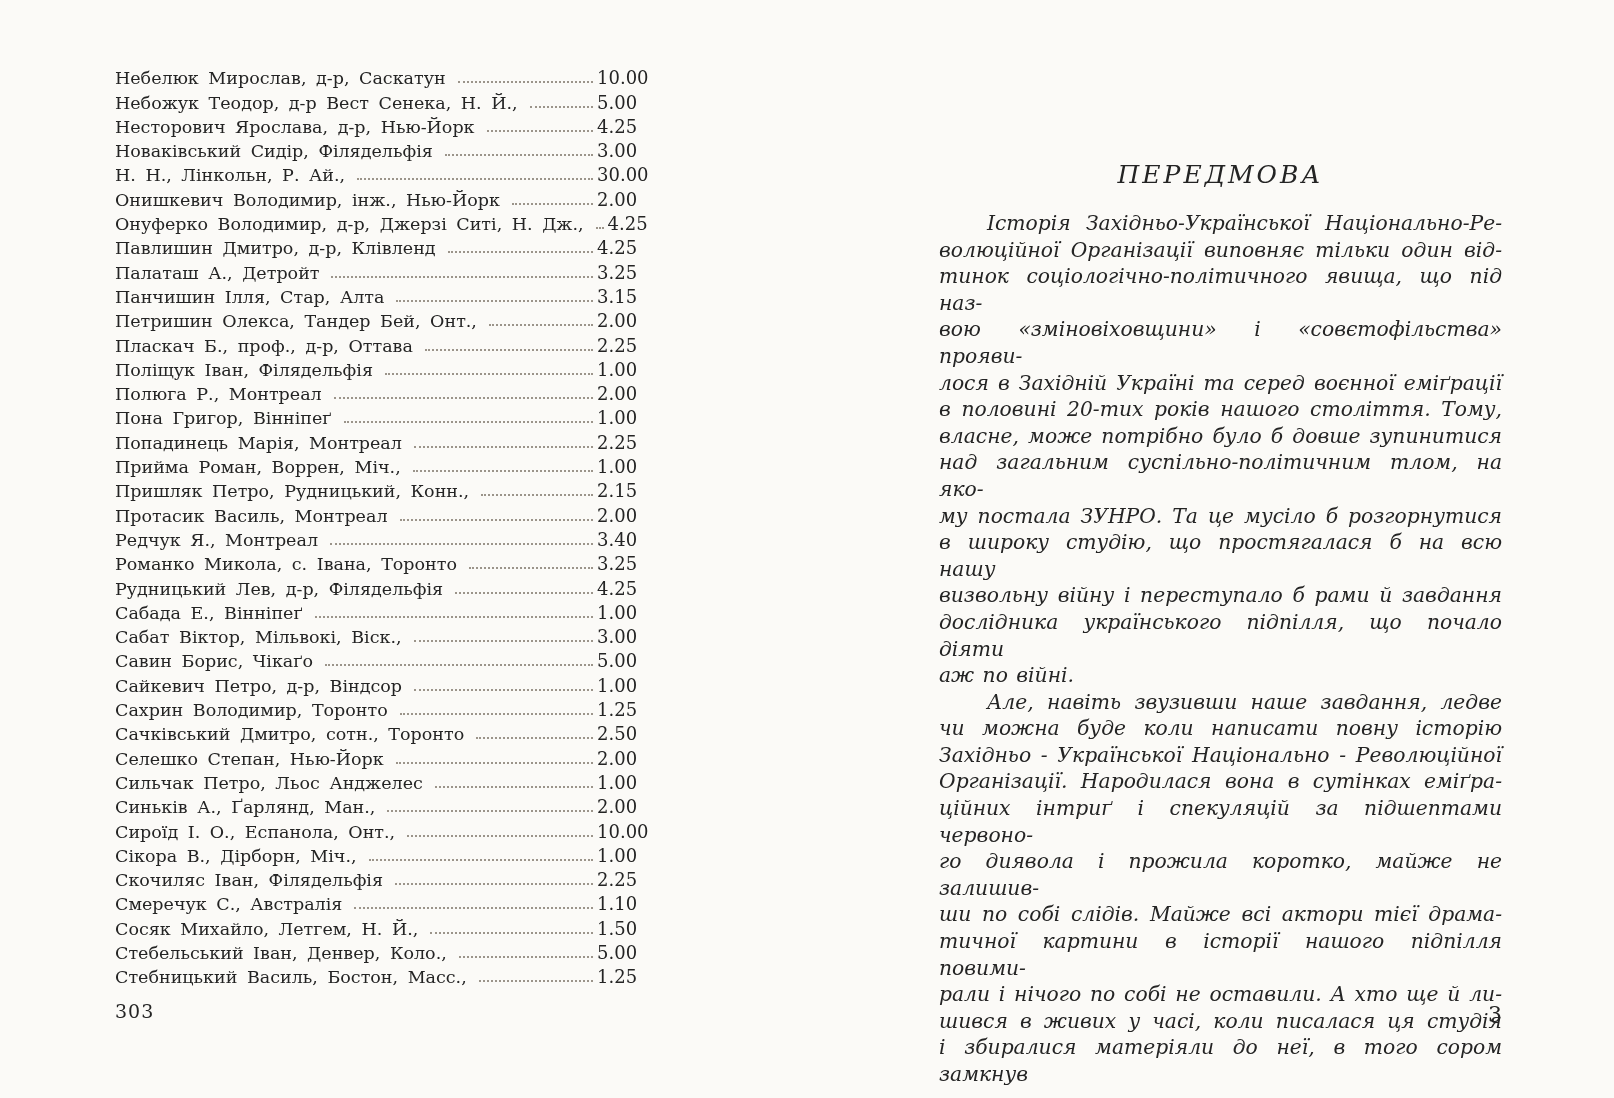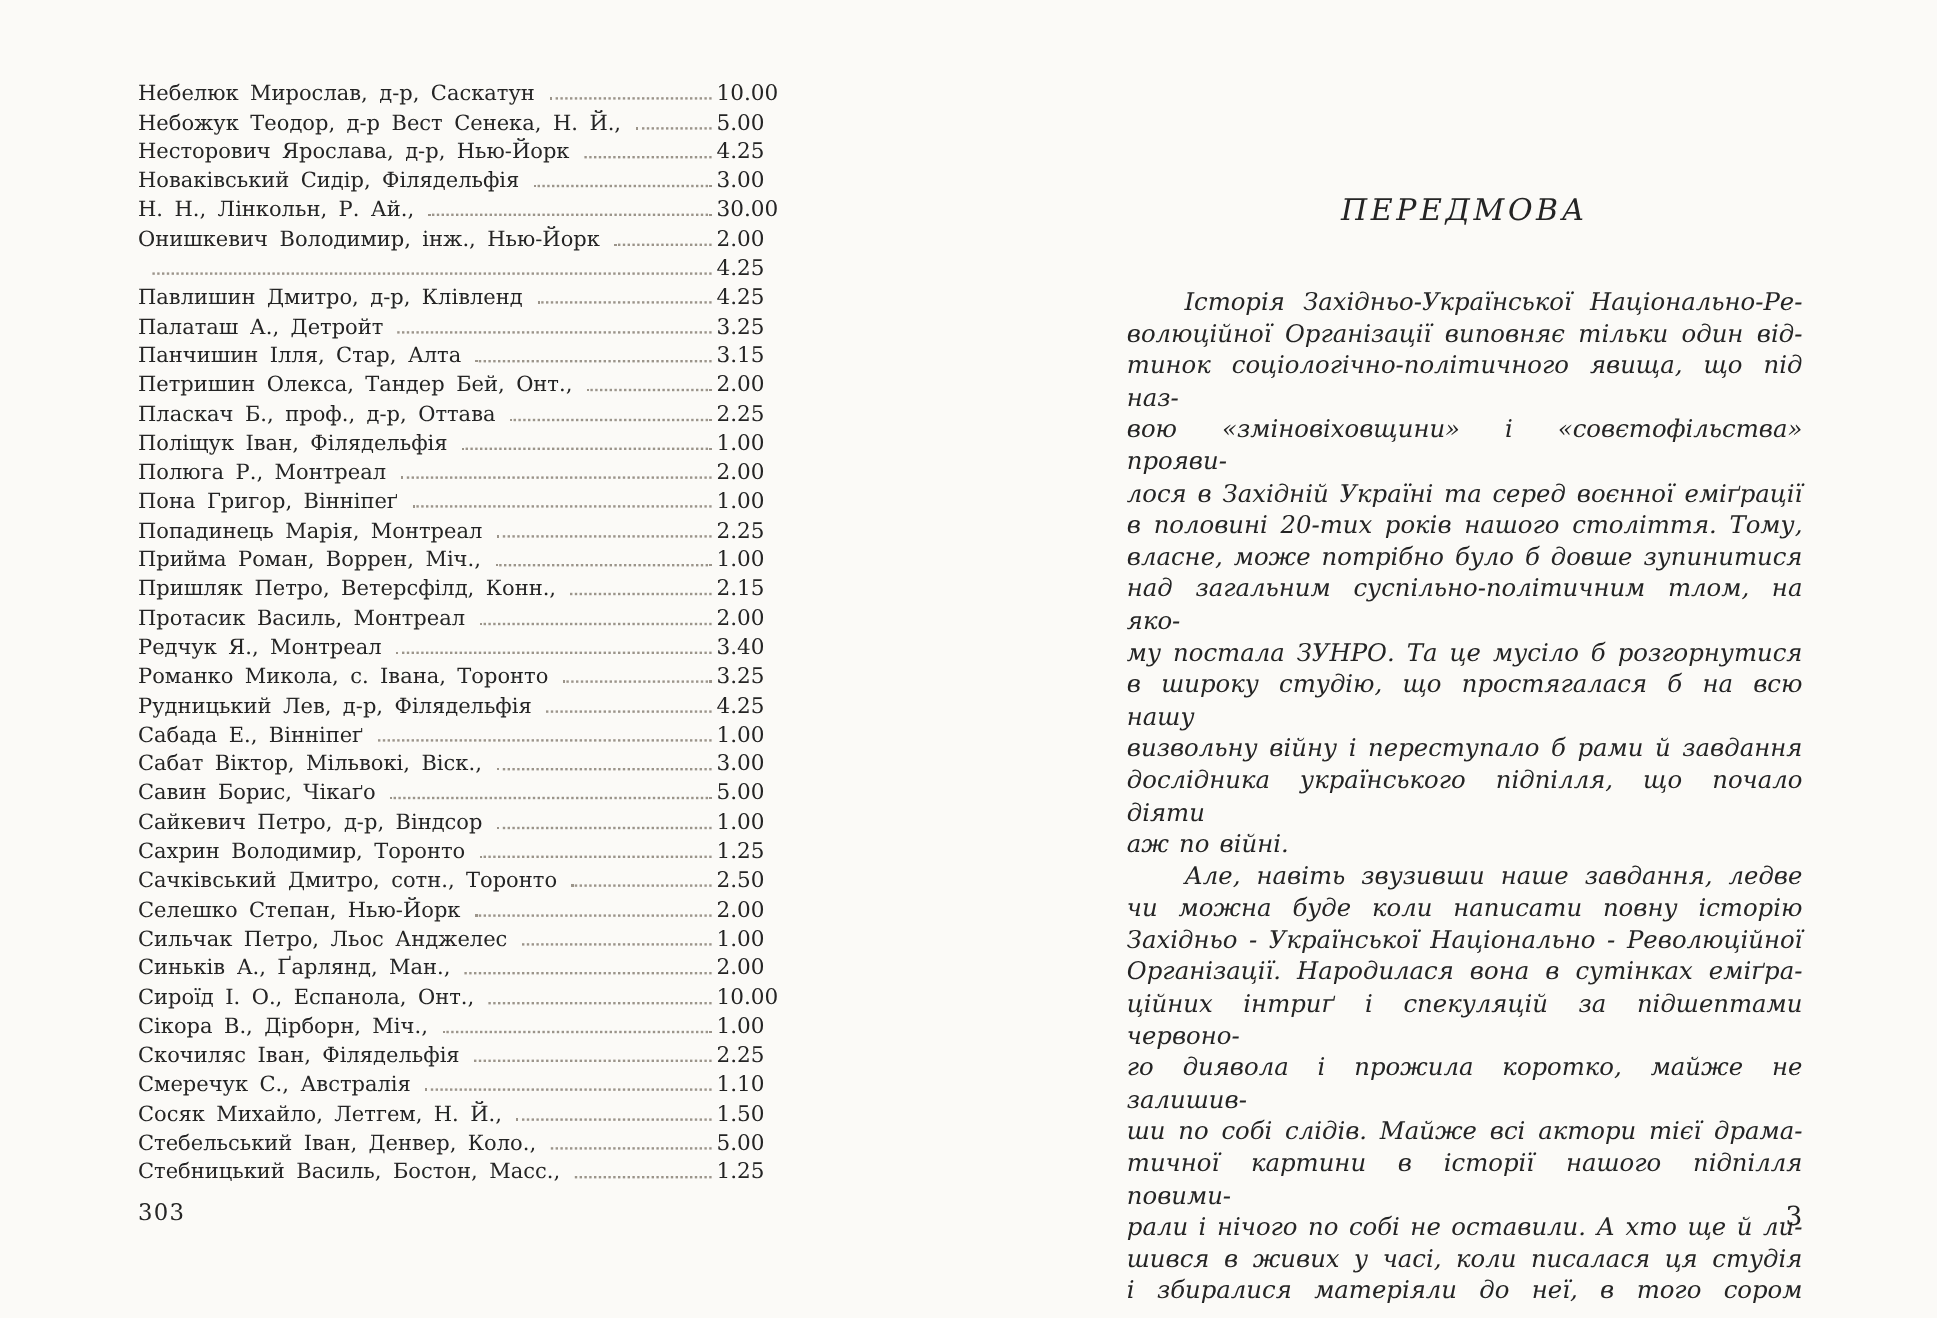--- a/index.html
+++ b/index.html
@@ -59,21 +59,21 @@
   }
 
   
   .right-page {
     position: absolute;
     left: 939px;
     top: 160px;
     width: 563px;
   }
   .preface-title {
-    margin: 0 0 48px 0;
+    margin: 0 0 20px 0;
     font-size: 25px;
     line-height: 30px;
     font-weight: normal;
     font-style: italic;
     text-align: center;
     letter-spacing: 3px;
   }
   .preface-body .line {
     font-size: 20.3px;
     line-height: 26.6px;
@@ -133,20 +133,21 @@
     <span class="entry-amount">30.00</span>
   </div>
 
   <div class="entry-row">
     <span class="entry-name">Онишкевич Володимир, інж., Нью-Йорк</span>
     <span class="leader"></span>
     <span class="entry-amount">2.00</span>
   </div>
 
   <div class="entry-row">
+    <span class="entry-name">Онуферко Володимир, д-р, Джерзі Ситі, Н. Дж.,</span>
     <span class="leader"></span>
     <span class="entry-amount">4.25</span>
   </div>
 
   <div class="entry-row">
     <span class="entry-name">Павлишин Дмитро, д-р, Клівленд</span>
     <span class="leader"></span>
     <span class="entry-amount">4.25</span>
   </div>
 
@@ -198,21 +199,21 @@
     <span class="entry-amount">2.25</span>
   </div>
 
   <div class="entry-row">
     <span class="entry-name">Прийма Роман, Воррен, Міч.,</span>
     <span class="leader"></span>
     <span class="entry-amount">1.00</span>
   </div>
 
   <div class="entry-row">
-    <span class="entry-name">Пришляк Петро, Ветерсфілд, Конн.,</span>
+    <span class="entry-name">Пришляк Петро, Рудницький, Конн.,</span>
     <span class="leader"></span>
     <span class="entry-amount">2.15</span>
   </div>
 
   <div class="entry-row">
     <span class="entry-name">Протасик Василь, Монтреал</span>
     <span class="leader"></span>
     <span class="entry-amount">2.00</span>
   </div>
 

